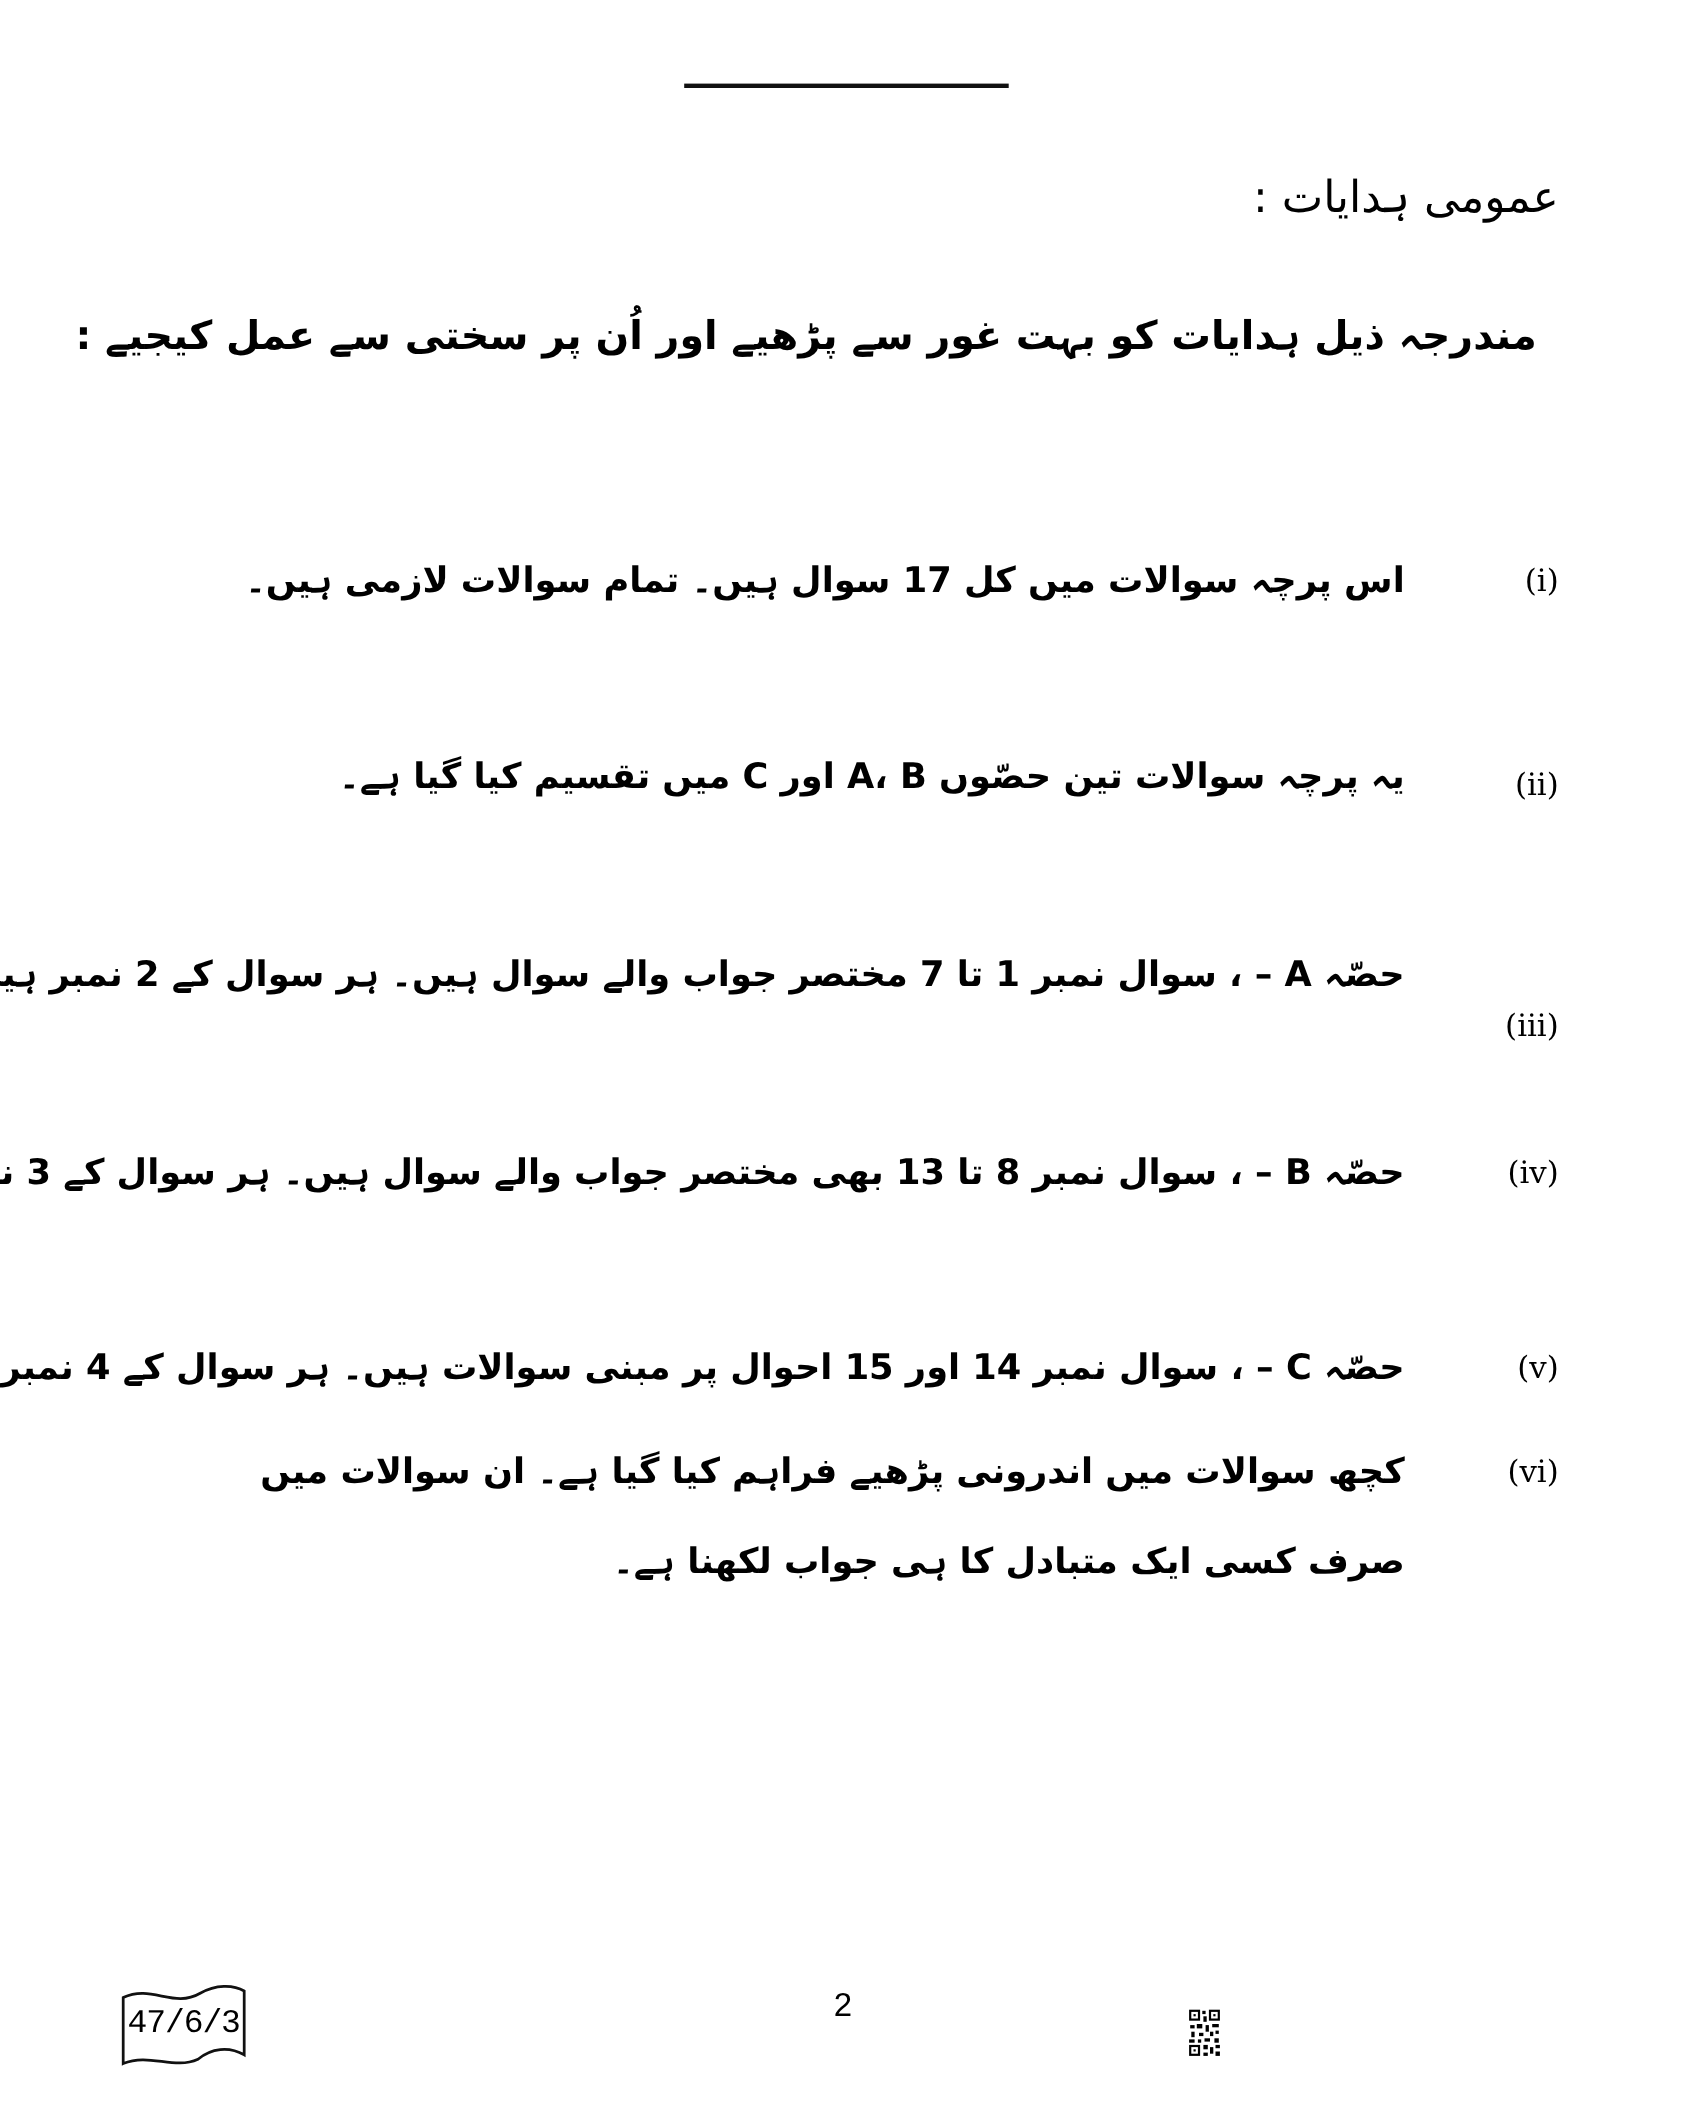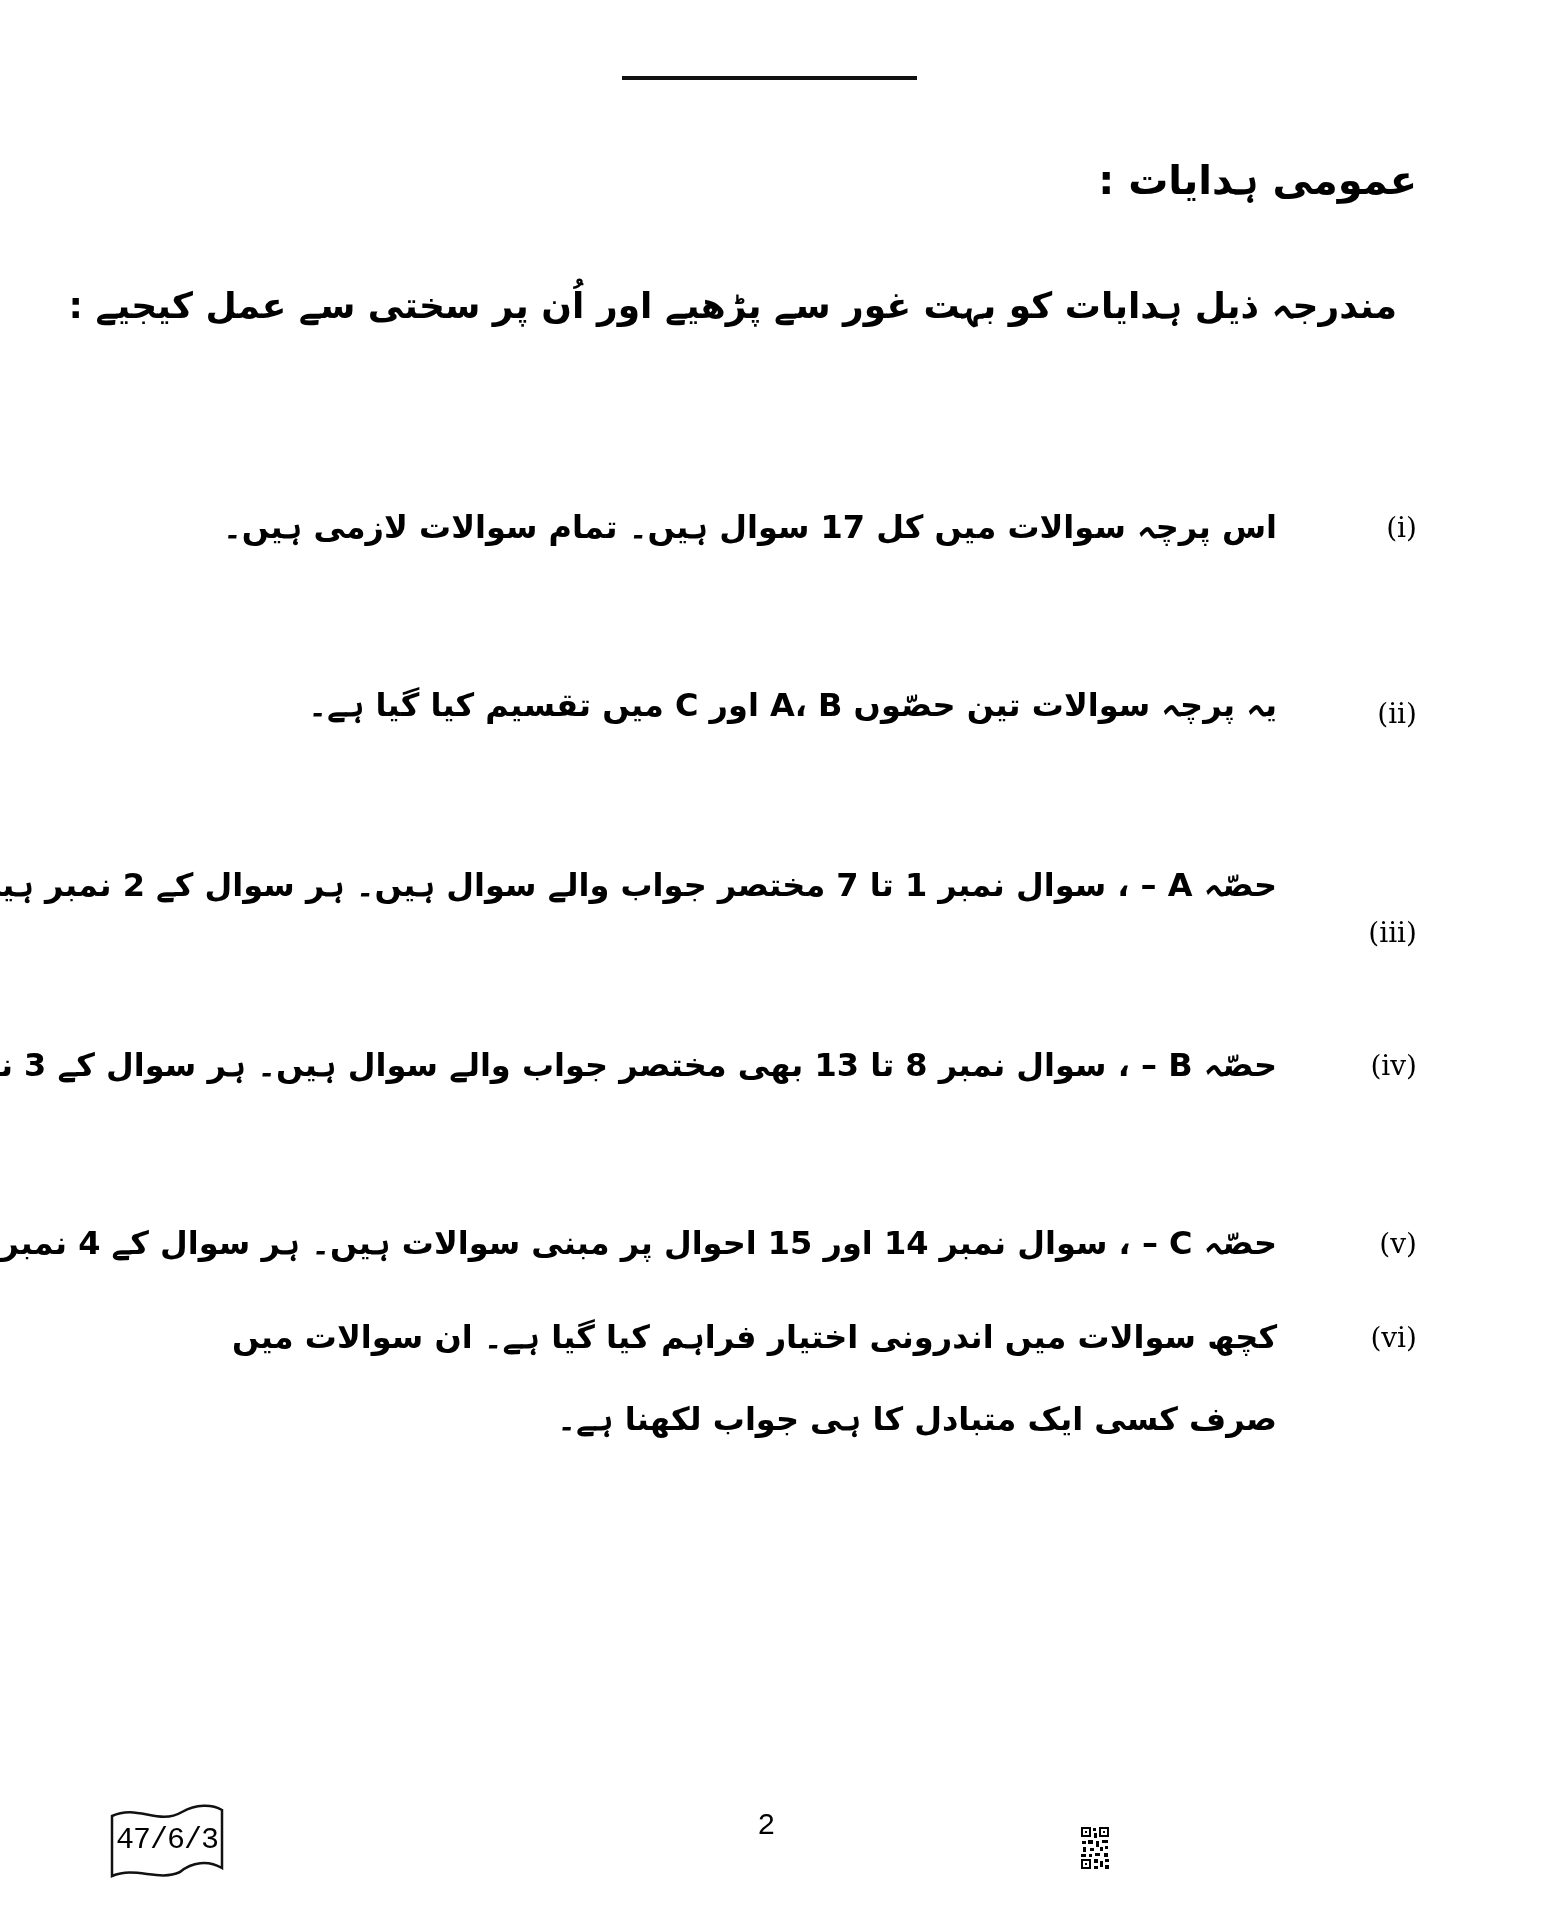--- a/index.html
+++ b/index.html
@@ -22,21 +22,21 @@
       width: 295px;
       height: 4px;
       background: #111;
     }
     .heading {
       position: absolute;
       right: 130px;
       top: 150px;
       direction: rtl;
       font-family: "DejaVu Sans", sans-serif;
-      font-weight: bold;
+      font-weight: normal;
       font-size: 40px;
       line-height: 60px;
       white-space: nowrap;
     }
     .subheading {
       position: absolute;
       right: 150px;
       top: 276px;
       direction: rtl;
       font-family: "DejaVu Sans", sans-serif;
@@ -143,21 +143,21 @@
     <span class="item-text" style="top:-12px;">حصّہ B – ، سوال نمبر 8 تا 13 بھی مختصر جواب والے سوال ہیں۔ ہر سوال کے 3 نمبر ہیں ۔</span>
   </div>
 
   <div class="item" style="top:1214px;">
     <span class="numeral" style="top:10px;">(v)</span>
     <span class="item-text" style="top:-12px;">حصّہ C – ، سوال نمبر 14 اور 15 احوال پر مبنی سوالات ہیں۔ ہر سوال کے 4 نمبر ہیں۔</span>
   </div>
 
   <div class="item" style="top:1308px;">
     <span class="numeral" style="top:10px;">(vi)</span>
-    <span class="item-text wrap" style="top:-12px;">کچھ سوالات میں اندرونی اختیار فراہم کیا گیا ہے۔ ان سوالات میں صرف کسی ایک متبادل کا ہی جواب لکھنا ہے۔</span>
+    <span class="item-text wrap" style="top:-12px;">کچھ سوالات میں اندرونی پڑھیے فراہم کیا گیا ہے۔ ان سوالات میں صرف کسی ایک متبادل کا ہی جواب لکھنا ہے۔</span>
   </div>
 </div>
 
 <div class="footer-code">
   <svg width="118" height="78" viewBox="0 0 118 78">
     <path d="M4 14 C 30 2, 50 24, 74 10 C 88 2, 104 2, 114 8 L 114 66 C 100 58, 84 60, 72 70 C 50 80, 28 64, 4 74 Z" fill="none" stroke="#111" stroke-width="2.5"></path>
   </svg>
   <span>47/6/3</span>
 </div>
 

